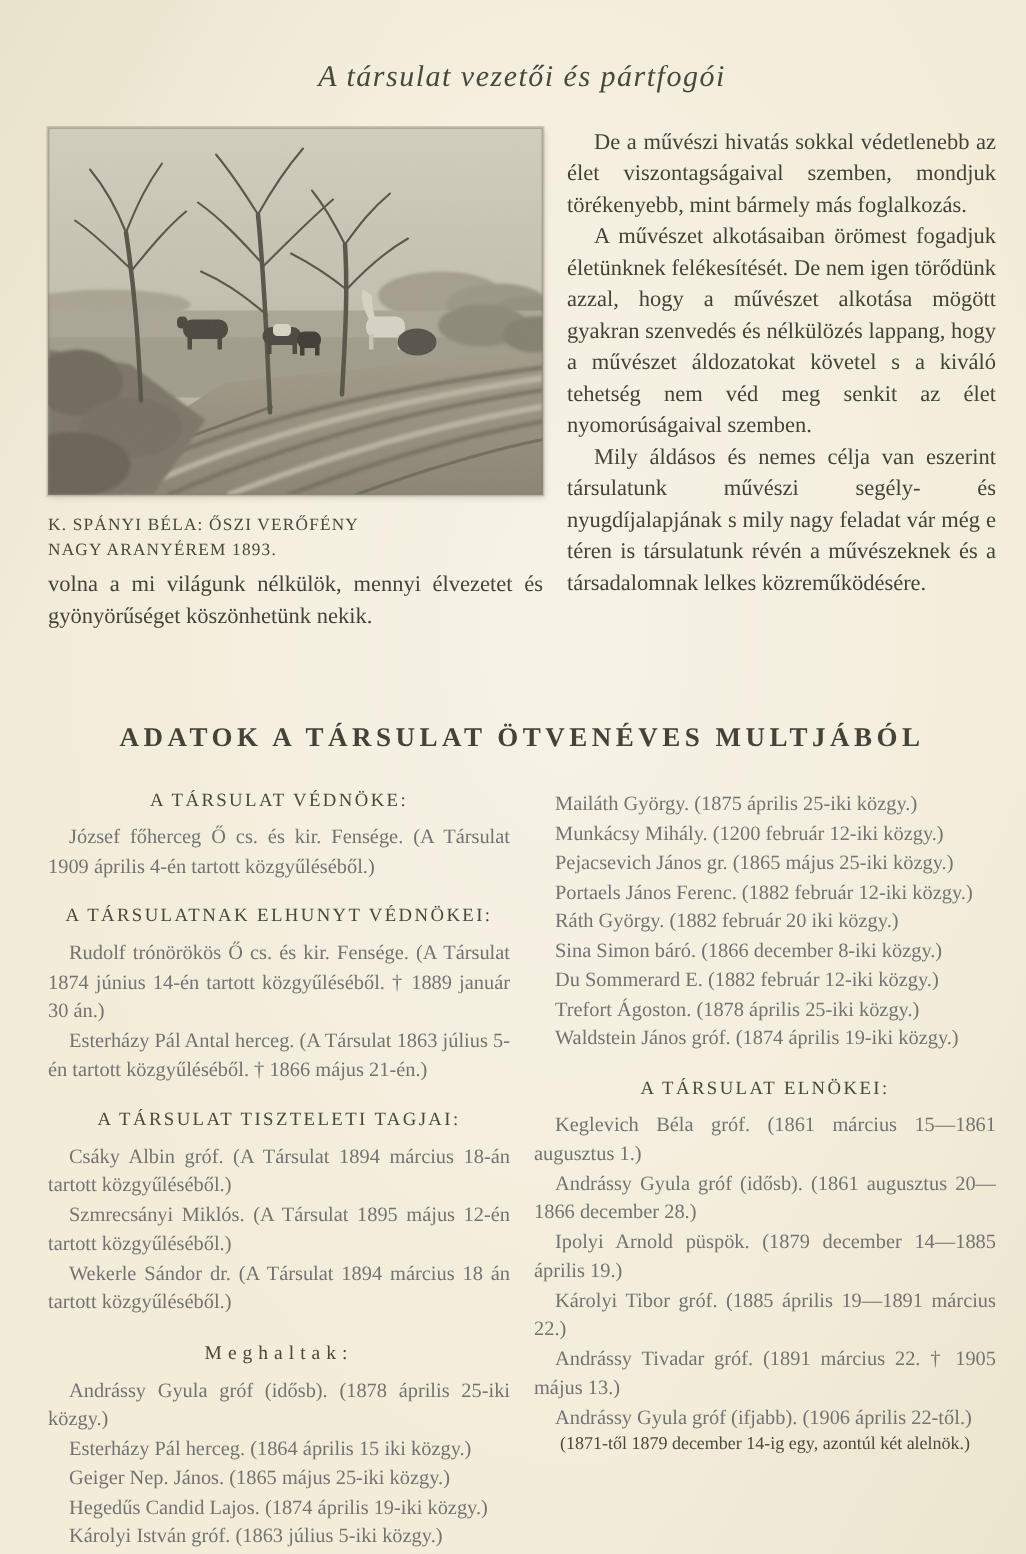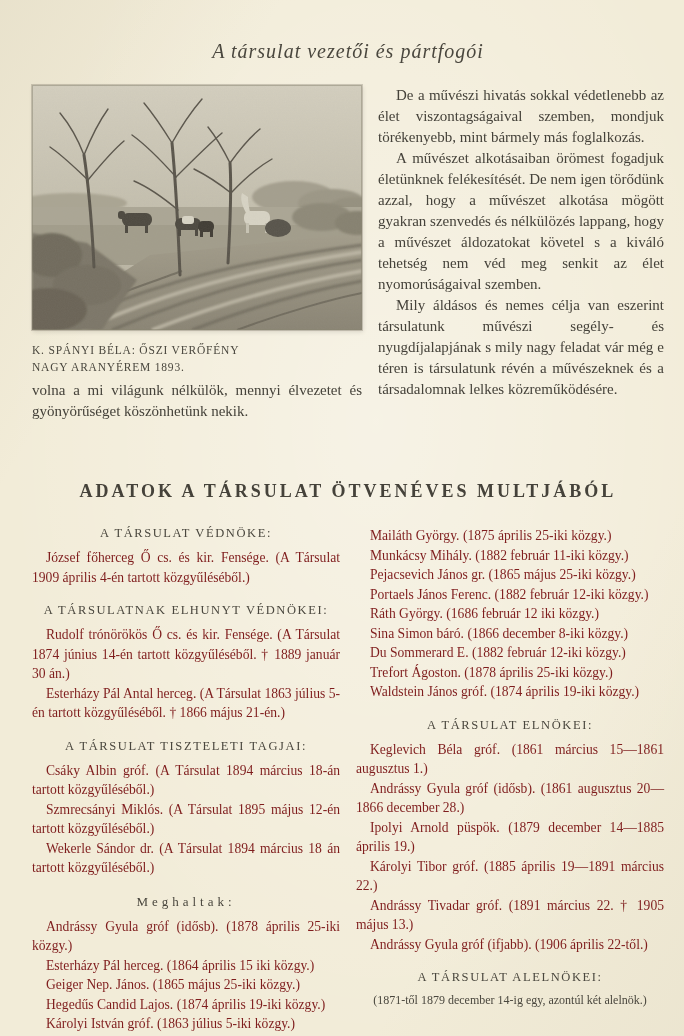--- a/index.html
+++ b/index.html
@@ -45,21 +45,21 @@
     text-align:center;font-size:12.5px;letter-spacing:1.6px;color:#4a473e;
     margin:16px 0 7px 0;font-weight:normal;
   }
   .sec-heading.first{margin-top:2px;}
   .sec-heading.spaced{letter-spacing:4px;font-size:13px;}
   .sec-note{
     text-align:center;font-size:12px;line-height:16px;margin:0 0 6px 0;color:#4a473e;
   }
   .entry{
     margin:0;font-size:13.6px;line-height:19.5px;text-align:justify;text-indent:14px;
-    color:#7f1d1d;
+    color:#737373;
   }
 </style>
 </head>
 <body>
 
 <div class="page">
 
   <div class="running-head">A társulat vezetői és pártfogói</div>
 
   <div class="top-section">
@@ -211,37 +211,36 @@
       <p class="entry">Esterházy Pál herceg. (1864 április 15 iki közgy.)</p>
       <p class="entry">Geiger Nep. János. (1865 május 25-iki közgy.)</p>
       <p class="entry">Hegedűs Candid Lajos. (1874 április 19-iki közgy.)</p>
       <p class="entry">Károlyi István gróf. (1863 július 5-iki közgy.)</p>
       <p class="entry">Károlyi Tibor gróf. (1893 március 25-iki közgy.)</p>
 
     </div>
 
     <div class="col">
       <p class="entry" style="margin-top:2px">Mailáth György. (1875 április 25-iki közgy.)</p>
-      <p class="entry">Munkácsy Mihály. (1882 február 11-iki közgy.)</p>
+      <p class="entry">Munkácsy Mihály. (1200 február 12-iki közgy.)</p>
       <p class="entry">Pejacsevich János gr. (1865 május 25-iki közgy.)</p>
       <p class="entry">Portaels János Ferenc. (1882 február 12-iki közgy.)</p>
-      <p class="entry">Ráth György. (1686 február 12 iki közgy.)</p>
+      <p class="entry">Ráth György. (1882 február 20 iki közgy.)</p>
       <p class="entry">Sina Simon báró. (1866 december 8-iki közgy.)</p>
       <p class="entry">Du Sommerard E. (1882 február 12-iki közgy.)</p>
       <p class="entry">Trefort Ágoston. (1878 április 25-iki közgy.)</p>
       <p class="entry">Waldstein János gróf. (1874 április 19-iki közgy.)</p>
 
       <h3 class="sec-heading">A TÁRSULAT ELNÖKEI:</h3>
       <p class="entry">Keglevich Béla gróf. (1861 március 15—1861 augusztus 1.)</p>
       <p class="entry">Andrássy Gyula gróf (idősb). (1861 augusztus 20—1866 december 28.)</p>
       <p class="entry">Ipolyi Arnold püspök. (1879 december 14—1885 április 19.)</p>
       <p class="entry">Károlyi Tibor gróf. (1885 április 19—1891 március 22.)</p>
       <p class="entry">Andrássy Tivadar gróf. (1891 március 22. † 1905 május 13.)</p>
       <p class="entry">Andrássy Gyula gróf (ifjabb). (1906 április 22-től.)</p>
 
-      <h3 class="sec-heading">A TÁRSULAT ALELNÖKEI:</h3>
       <p class="sec-note">(1871-től 1879 december 14-ig egy, azontúl két alelnök.)</p>
 
     </div>
 
   </div>
 
 </div>
 
 </body></html>

